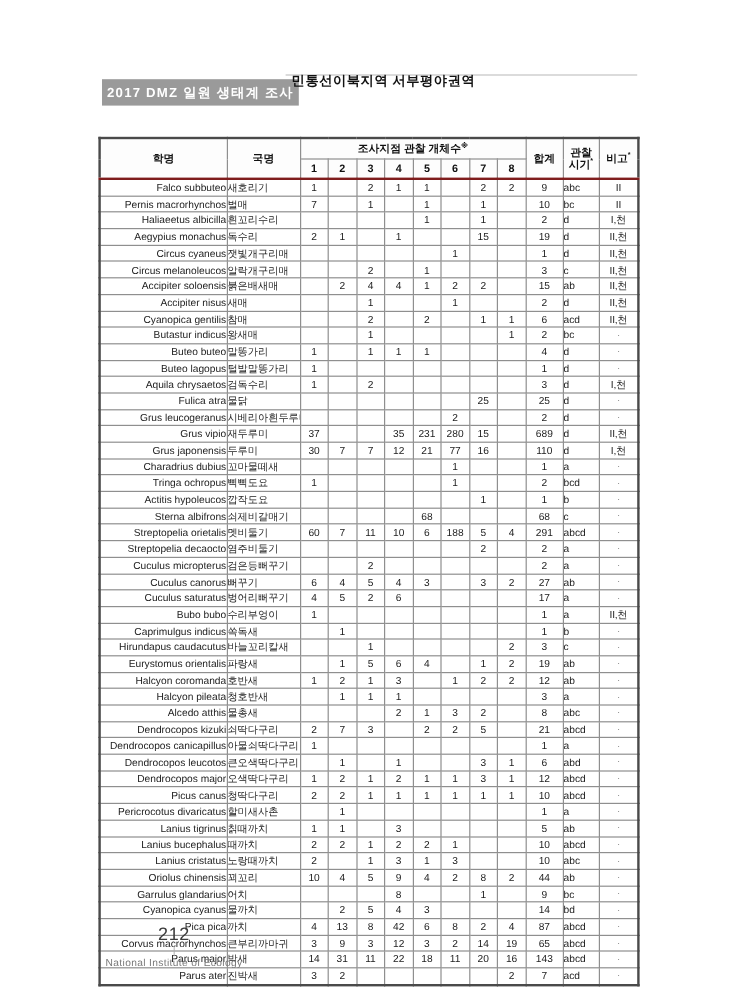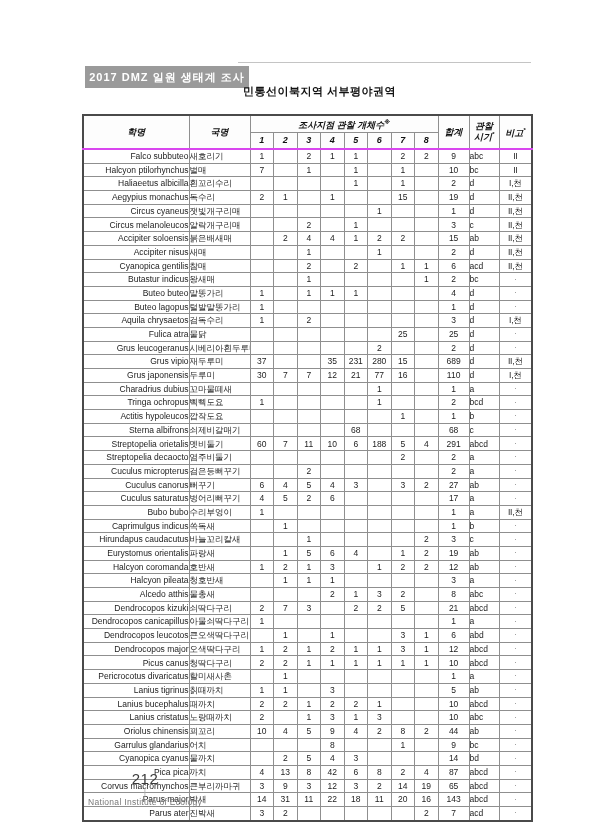--- a/index.html
+++ b/index.html
@@ -18,21 +18,21 @@
     position:absolute; top:62px; left:238px; width:293px; height:1px;
     background:#c4c4c4;
   }
   .badge {
     position:absolute; top:66px; left:85px; width:164px; height:22px;
     background:#9a9a9a; color:#ffffff;
     font-size:11px; font-weight:bold; letter-spacing:1px;
     display:flex; align-items:center; justify-content:center;
   }
   .subtitle {
-    position:absolute; top:80px; left:243px; height:22px;
+    position:absolute; top:56px; left:243px; height:22px;
     display:flex; align-items:center;
     font-size:11px; font-weight:bold; color:#111; letter-spacing:0.5px;
   }
 
   
   table.obs {
     position:absolute; top:114px; left:82px;
     width:449px;
     border-collapse:collapse;
     table-layout:fixed;
@@ -44,21 +44,21 @@
     line-height:1;
     vertical-align:middle;
     overflow:hidden; white-space:nowrap;
   }
   table.obs thead th {
     font-size:9px; font-weight:bold; color:#111;
     height:16px; text-align:center;
     background:#fdfdfd;
   }
   table.obs thead tr.sub th { height:15px; }
-  table.obs thead { border-bottom:2px solid #d946ef;font-style:italic; }
+  table.obs thead { border-bottom:2px solid #7f1d1d; }
   sup.mk { font-size:6px; vertical-align:super; }
   .two-line { line-height:1.1; }
 
   table.obs tbody td { height:12.7px; font-size:8.5px; color:#1c1c1c; }
   td.sci { padding-left:4px; text-align:right; }
   td.kor { padding-left:4px; text-align:left; }
   td.num { text-align:center; }
   td.period { font-size:8px; }
   td.remark { text-align:center; font-size:7.5px; letter-spacing:-0.2px; }
   td.remark.dot { color:#8a8a8a; font-size:8px; }
@@ -129,21 +129,21 @@
           <td class="num">1</td>
           <td class="num">1</td>
           <td class="num"></td>
           <td class="num">2</td>
           <td class="num">2</td>
           <td class="num total">9</td>
           <td class="period">abc</td>
           <td class="remark">II</td>
         </tr>
         <tr>
-          <td class="sci">Halcyon ptilorhynchus</td>
+          <td class="sci">Pernis macrorhynchos</td>
           <td class="kor">벌매</td>
           <td class="num">7</td>
           <td class="num"></td>
           <td class="num">1</td>
           <td class="num"></td>
           <td class="num">1</td>
           <td class="num"></td>
           <td class="num">1</td>
           <td class="num"></td>
           <td class="num total">10</td>

